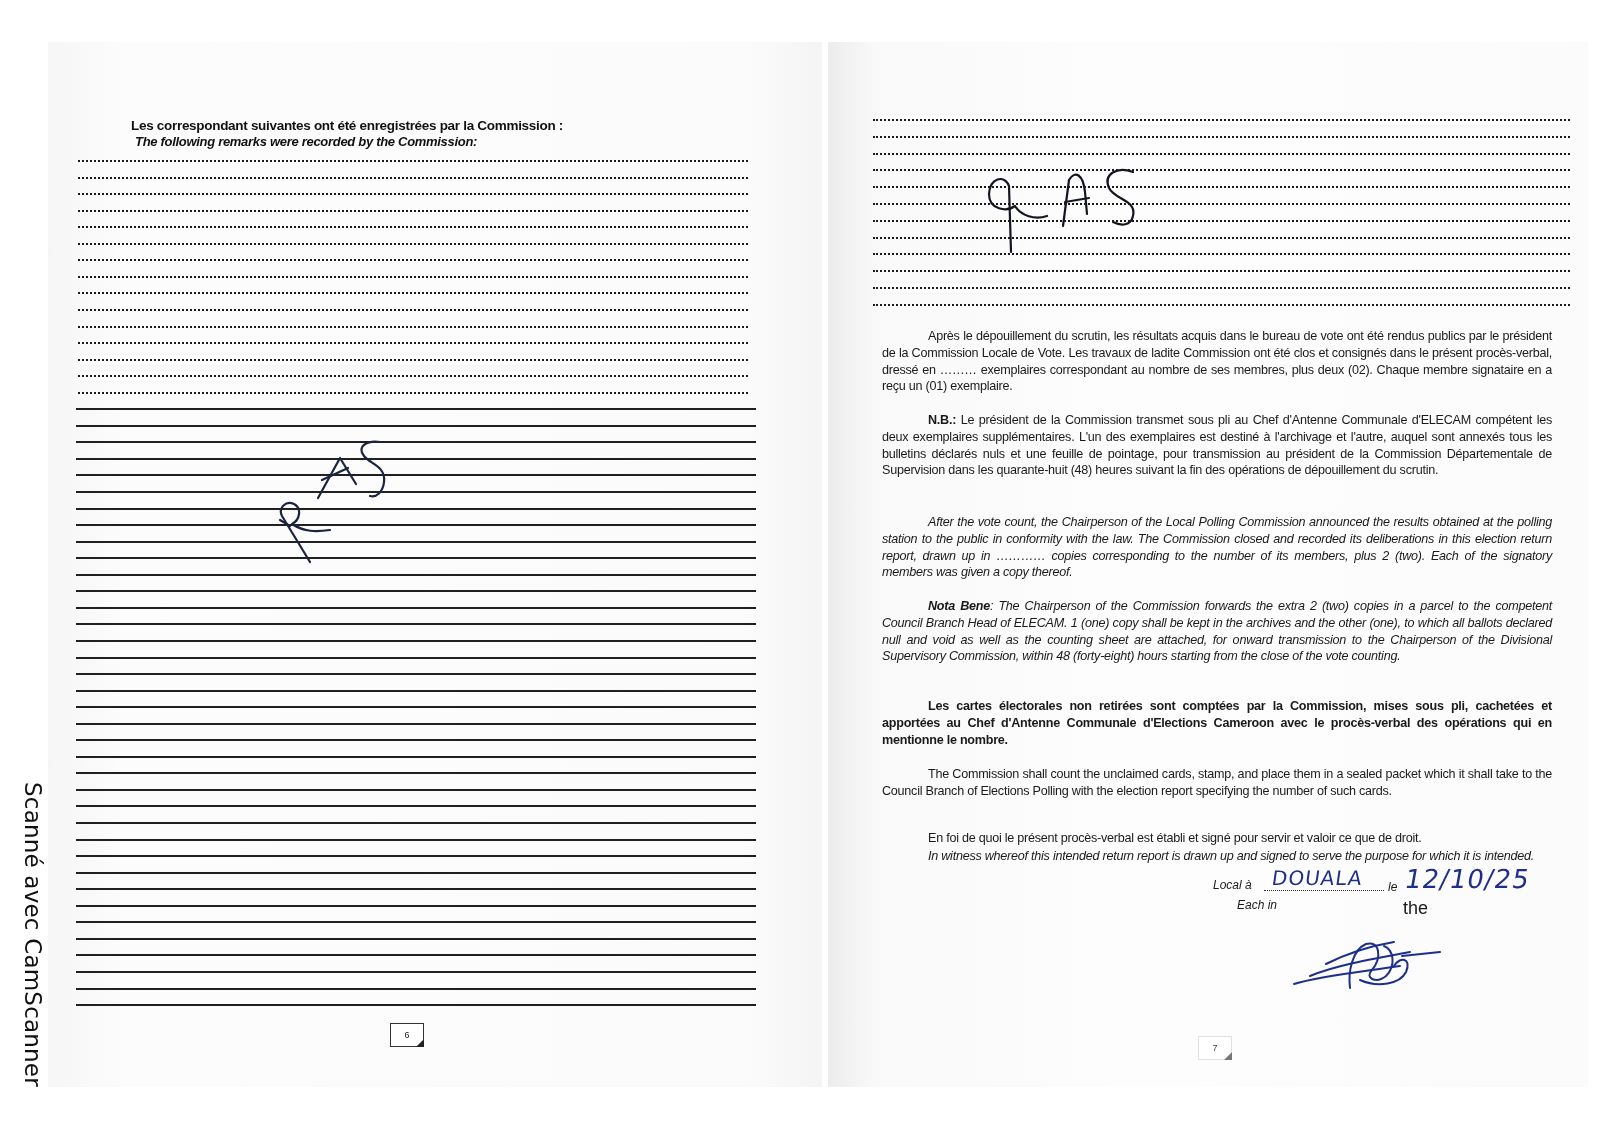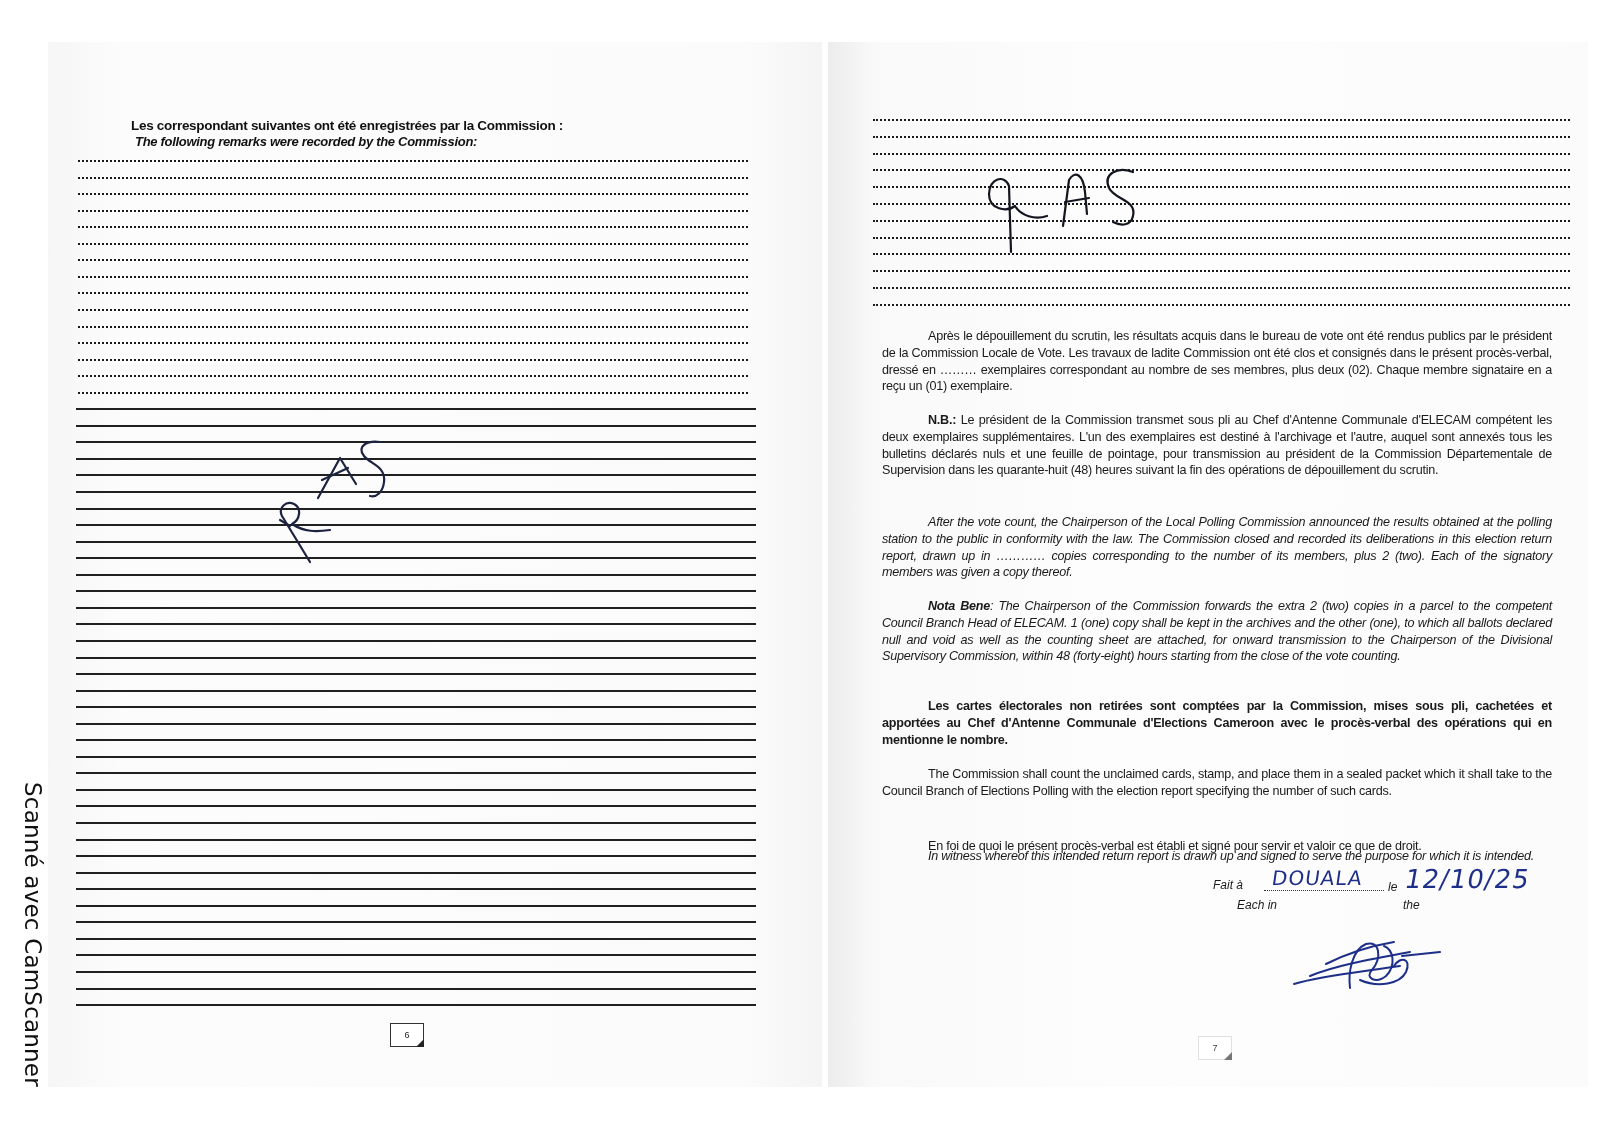--- a/index.html
+++ b/index.html
@@ -45,21 +45,21 @@
   }
   .para.it { font-style: italic; }
   .indent { display: inline-block; width: 46px; }
   .b { font-weight: bold; }
 
   .fait-block {
     position: absolute; left: 1213px; top: 878px;
     font-size: 12px; font-style: italic; color: #1a1a1a;
   }
   .done-label { position: absolute; left: 1237px; top: 898px; font-size: 12px; font-style: italic; color:#1a1a1a; }
-  .the-label  { position: absolute; left: 1403px; top: 898px; font-size: 12px; font-style: italic; color:#1a1a1a; }
+  .the-label  { position: absolute; left: 1403px; top: 898px; font-size: 18px; color:#1a1a1a; }
   .fait-dots  { position: absolute; left: 1264px; top: 890px; width: 120px; border-top: 1.5px dotted #333; }
   .le-label   { position: absolute; left: 1388px; top: 880px; font-size: 12px; font-style: italic; color:#1a1a1a; }
   .city-hand  { position: absolute; left: 1272px; top: 866px; font-family: "DejaVu Sans", sans-serif; font-size: 20px; color: #1e2f8a; letter-spacing: 1px; transform: skewX(-8deg); }
   .date-hand  { position: absolute; left: 1405px; top: 864px; font-family: "DejaVu Sans", sans-serif; font-size: 26px; color: #1e2f8a; letter-spacing: 1px; transform: skewX(-10deg); }
 
   .page-num {
     position: absolute; width: 34px; height: 24px;
     border: 1.5px solid #333; background: #fff;
     font-size: 9px; text-align: center; line-height: 22px; color: #222;
     box-sizing: border-box;
@@ -187,25 +187,25 @@
 <div class="para" style="top:412px;"><span class="indent"></span><span class="b">N.B.:</span><span> Le président de la Commission transmet sous pli au Chef d'Antenne Communale d'ELECAM compétent les deux exemplaires supplémentaires. L'un des exemplaires est destiné à l'archivage et l'autre, auquel sont annexés tous les bulletins déclarés nuls et une feuille de pointage, pour transmission au président de la Commission Départementale de Supervision dans les quarante-huit (48) heures suivant la fin des opérations de dépouillement du scrutin.</span></div>
 
 <div class="para it" style="top:514px;"><span class="indent"></span><span>After the vote count, the Chairperson of the Local Polling Commission announced the results obtained at the polling station to the public in conformity with the law. The Commission closed and recorded its deliberations in this election return report, drawn up in ………… copies corresponding to the number of its members, plus 2 (two). Each of the signatory members was given a copy thereof.</span></div>
 
 <div class="para it" style="top:598px;"><span class="indent"></span><span class="b">Nota Bene</span><span>: The Chairperson of the Commission forwards the extra 2 (two) copies in a parcel to the competent Council Branch Head of ELECAM. 1 (one) copy shall be kept in the archives and the other (one), to which all ballots declared null and void as well as the counting sheet are attached, for onward transmission to the Chairperson of the Divisional Supervisory Commission, within 48 (forty-eight) hours starting from the close of the vote counting.</span></div>
 
 <div class="para" style="top:698px;font-weight:bold;"><span class="indent"></span><span>Les cartes électorales non retirées sont comptées par la Commission, mises sous pli, cachetées et apportées au Chef d'Antenne Communale d'Elections Cameroon avec le procès-verbal des opérations qui en mentionne le nombre.</span></div>
 
 <div class="para" style="top:766px;"><span class="indent"></span><span>The Commission shall count the unclaimed cards, stamp, and place them in a sealed packet which it shall take to the Council Branch of Elections Polling with the election report specifying the number of such cards.</span></div>
 
-<div class="para" style="top:830px;margin-top:8px;"><span class="indent"></span><span>En foi de quoi le présent procès-verbal est établi et signé pour servir et valoir ce que de droit.</span></div>
+<div class="para" style="top:830px;"><span class="indent"></span><span>En foi de quoi le présent procès-verbal est établi et signé pour servir et valoir ce que de droit.</span></div>
 
 <div class="para it" style="top:848px;"><span class="indent"></span><span>In witness whereof this intended return report is drawn up and signed to serve the purpose for which it is intended.</span></div>
 
-<div class="fait-block">Fait à</div>
+<div class="fait-block">Local à</div>
 <div class="fait-dots"></div>
 <div class="city-hand">DOUALA</div>
 <div class="le-label">le</div>
 <div class="date-hand">12/10/25</div>
 <div class="done-label">Each in</div>
 <div class="the-label">the</div>
 
 <svg class="hand" style="left:1290px;top:936px;" width="160" height="60" viewBox="0 0 160 60">
   <g fill="none" stroke="#1e2f8a" stroke-width="2" stroke-linecap="round" stroke-linejoin="round">
     <path d="M4 48 C30 40 70 36 110 30"></path>

